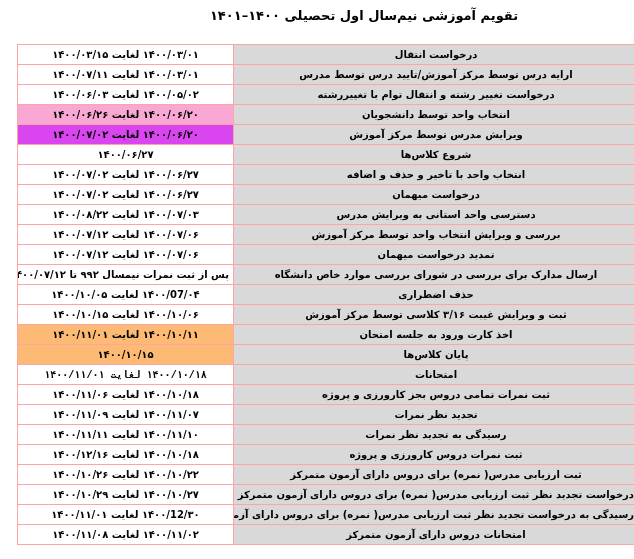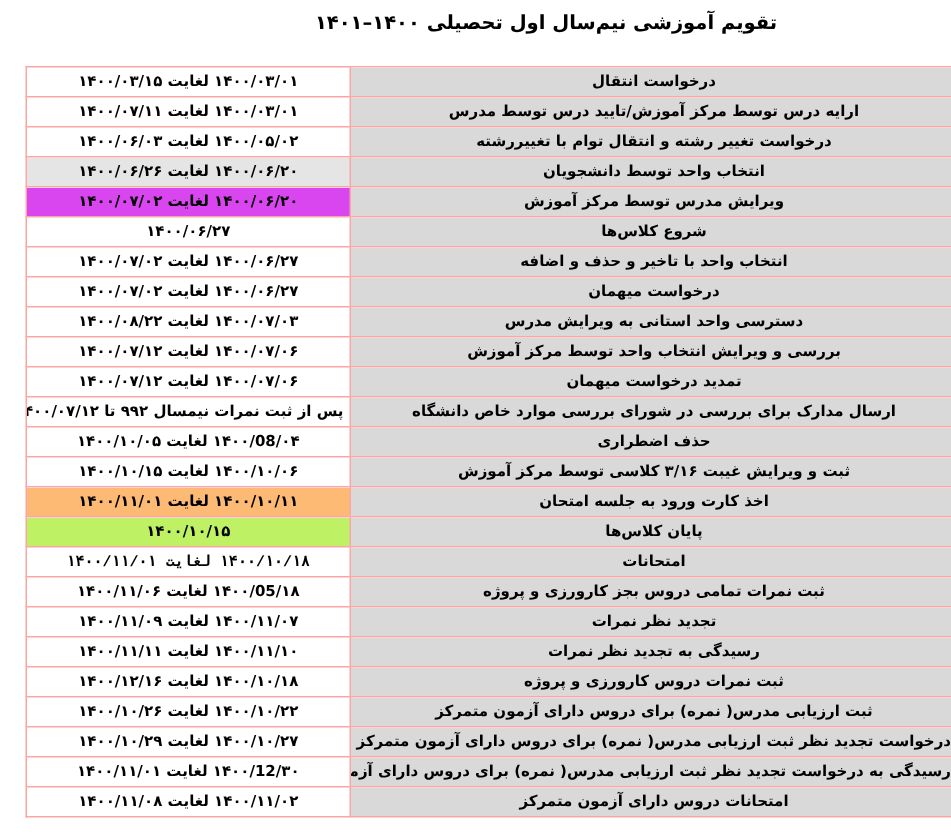--- a/index.html
+++ b/index.html
@@ -75,21 +75,21 @@
         <tr>
           <td class="activity" style="background: rgb(217, 217, 217);">ارایه درس توسط مرکز آموزش/تایید درس توسط مدرس</td>
           <td class="date" style="background: rgb(255, 255, 255);">۱۴۰۰/۰۳/۰۱ لغایت ۱۴۰۰/۰۷/۱۱</td>
         </tr>
         <tr>
           <td class="activity" style="background: rgb(217, 217, 217);">درخواست تغییر رشته و انتقال توام با تغییررشته</td>
           <td class="date" style="background: rgb(255, 255, 255);">۱۴۰۰/۰۵/۰۲ لغایت ۱۴۰۰/۰۶/۰۳</td>
         </tr>
         <tr>
           <td class="activity" style="background: rgb(217, 217, 217);">انتخاب واحد توسط دانشجویان</td>
-          <td class="date" style="background: #e5e5e5;">۱۴۰۰/۰۶/۲۰ لغایت ۱۴۰۰/۰۶/۲۶</td>
+          <td class="date" style="background: #f9a8d4;">۱۴۰۰/۰۶/۲۰ لغایت ۱۴۰۰/۰۶/۲۶</td>
         </tr>
         <tr>
           <td class="activity" style="background: rgb(217, 217, 217);">ویرایش مدرس توسط مرکز آموزش</td>
           <td class="date" style="background: #d946ef;">۱۴۰۰/۰۶/۲۰ لغایت ۱۴۰۰/۰۷/۰۲</td>
         </tr>
         <tr>
           <td class="activity" style="background: rgb(217, 217, 217);">شروع کلاس‌ها</td>
           <td class="date" style="background: rgb(255, 255, 255);">۱۴۰۰/۰۶/۲۷</td>
         </tr>
         <tr>
@@ -111,41 +111,41 @@
         <tr>
           <td class="activity" style="background: rgb(217, 217, 217);">تمدید درخواست میهمان</td>
           <td class="date" style="background: rgb(255, 255, 255);">۱۴۰۰/۰۷/۰۶ لغایت ۱۴۰۰/۰۷/۱۲</td>
         </tr>
         <tr>
           <td class="activity" style="background: rgb(217, 217, 217);">ارسال مدارک برای بررسی در شورای بررسی موارد خاص دانشگاه</td>
           <td class="date" style="background: rgb(255, 255, 255);">پس از ثبت نمرات نیمسال ۹۹۲ تا ۱۴۰۰/۰۷/۱۲</td>
         </tr>
         <tr>
           <td class="activity" style="background: rgb(217, 217, 217);">حذف اضطراری</td>
-          <td class="date" style="background: rgb(255, 255, 255);">۱۴۰۰/08/۰۴ لغایت ۱۴۰۰/۱۰/۰۵</td>
+          <td class="date" style="background: rgb(255, 255, 255);">۱۴۰۰/07/۰۴ لغایت ۱۴۰۰/۱۰/۰۵</td>
         </tr>
         <tr>
           <td class="activity" style="background: rgb(217, 217, 217);">ثبت و ویرایش غیبت ۳/۱۶ کلاسی توسط مرکز آموزش</td>
           <td class="date" style="background: rgb(255, 255, 255);">۱۴۰۰/۱۰/۰۶ لغایت ۱۴۰۰/۱۰/۱۵</td>
         </tr>
         <tr>
           <td class="activity" style="background: rgb(217, 217, 217);">اخذ کارت ورود به جلسه امتحان</td>
           <td class="date" style="background: #fdba74;">۱۴۰۰/۱۰/۱۱ لغایت ۱۴۰۰/۱۱/۰۱</td>
         </tr>
         <tr>
           <td class="activity" style="background: rgb(217, 217, 217);">پایان کلاس‌ها</td>
-          <td class="date" style="background: #bef264;">۱۴۰۰/۱۰/۱۵</td>
+          <td class="date" style="background: #fdba74;">۱۴۰۰/۱۰/۱۵</td>
         </tr>
         <tr>
           <td class="activity" style="background: rgb(217, 217, 217);">امتحانات</td>
           <td class="date" style="background: rgb(255, 255, 255); font-family: Liberation Mono, monospace;">۱۴۰۰/۱۰/۱۸ لغایت ۱۴۰۰/۱۱/۰۱</td>
         </tr>
         <tr>
           <td class="activity" style="background: rgb(217, 217, 217);">ثبت نمرات تمامی دروس بجز کارورزی و پروژه</td>
-          <td class="date" style="background: rgb(255, 255, 255);">۱۴۰۰/05/۱۸ لغایت ۱۴۰۰/۱۱/۰۶</td>
+          <td class="date" style="background: rgb(255, 255, 255);">۱۴۰۰/۱۰/۱۸ لغایت ۱۴۰۰/۱۱/۰۶</td>
         </tr>
         <tr>
           <td class="activity" style="background: rgb(217, 217, 217);">تجدید نظر نمرات</td>
           <td class="date" style="background: rgb(255, 255, 255);">۱۴۰۰/۱۱/۰۷ لغایت ۱۴۰۰/۱۱/۰۹</td>
         </tr>
         <tr>
           <td class="activity" style="background: rgb(217, 217, 217);">رسیدگی به تجدید نظر نمرات</td>
           <td class="date" style="background: rgb(255, 255, 255);">۱۴۰۰/۱۱/۱۰ لغایت ۱۴۰۰/۱۱/۱۱</td>
         </tr>
         <tr>

